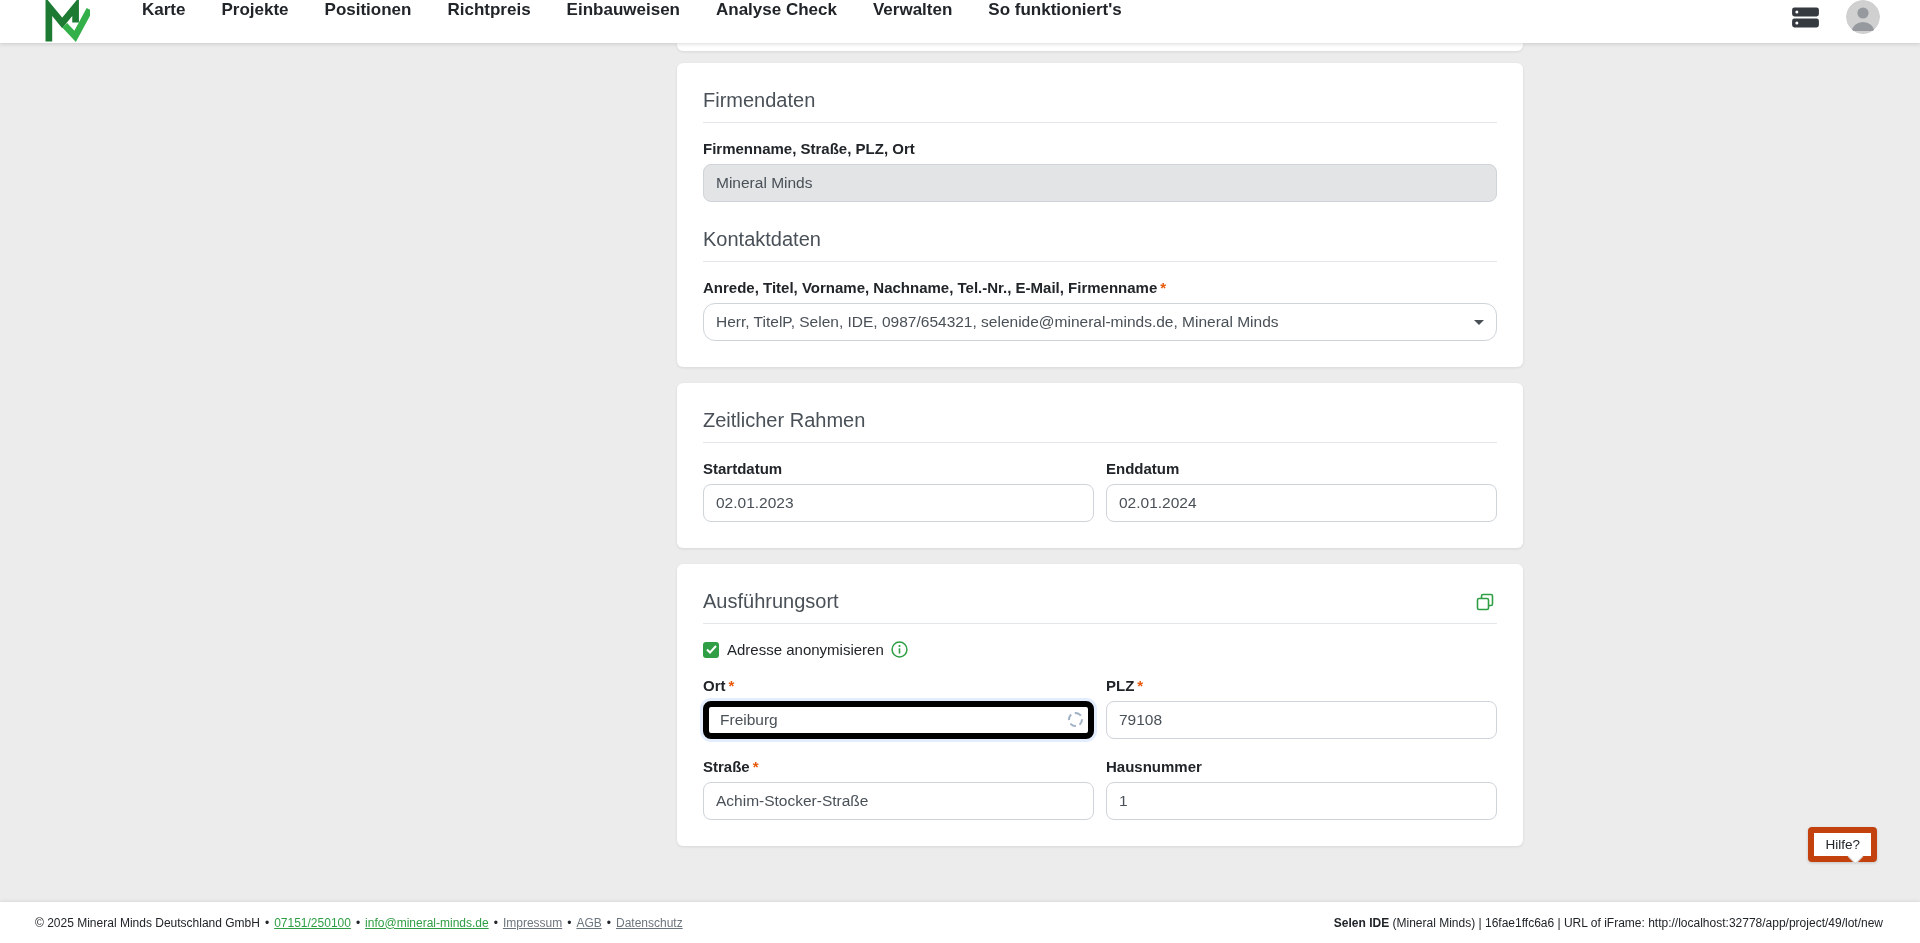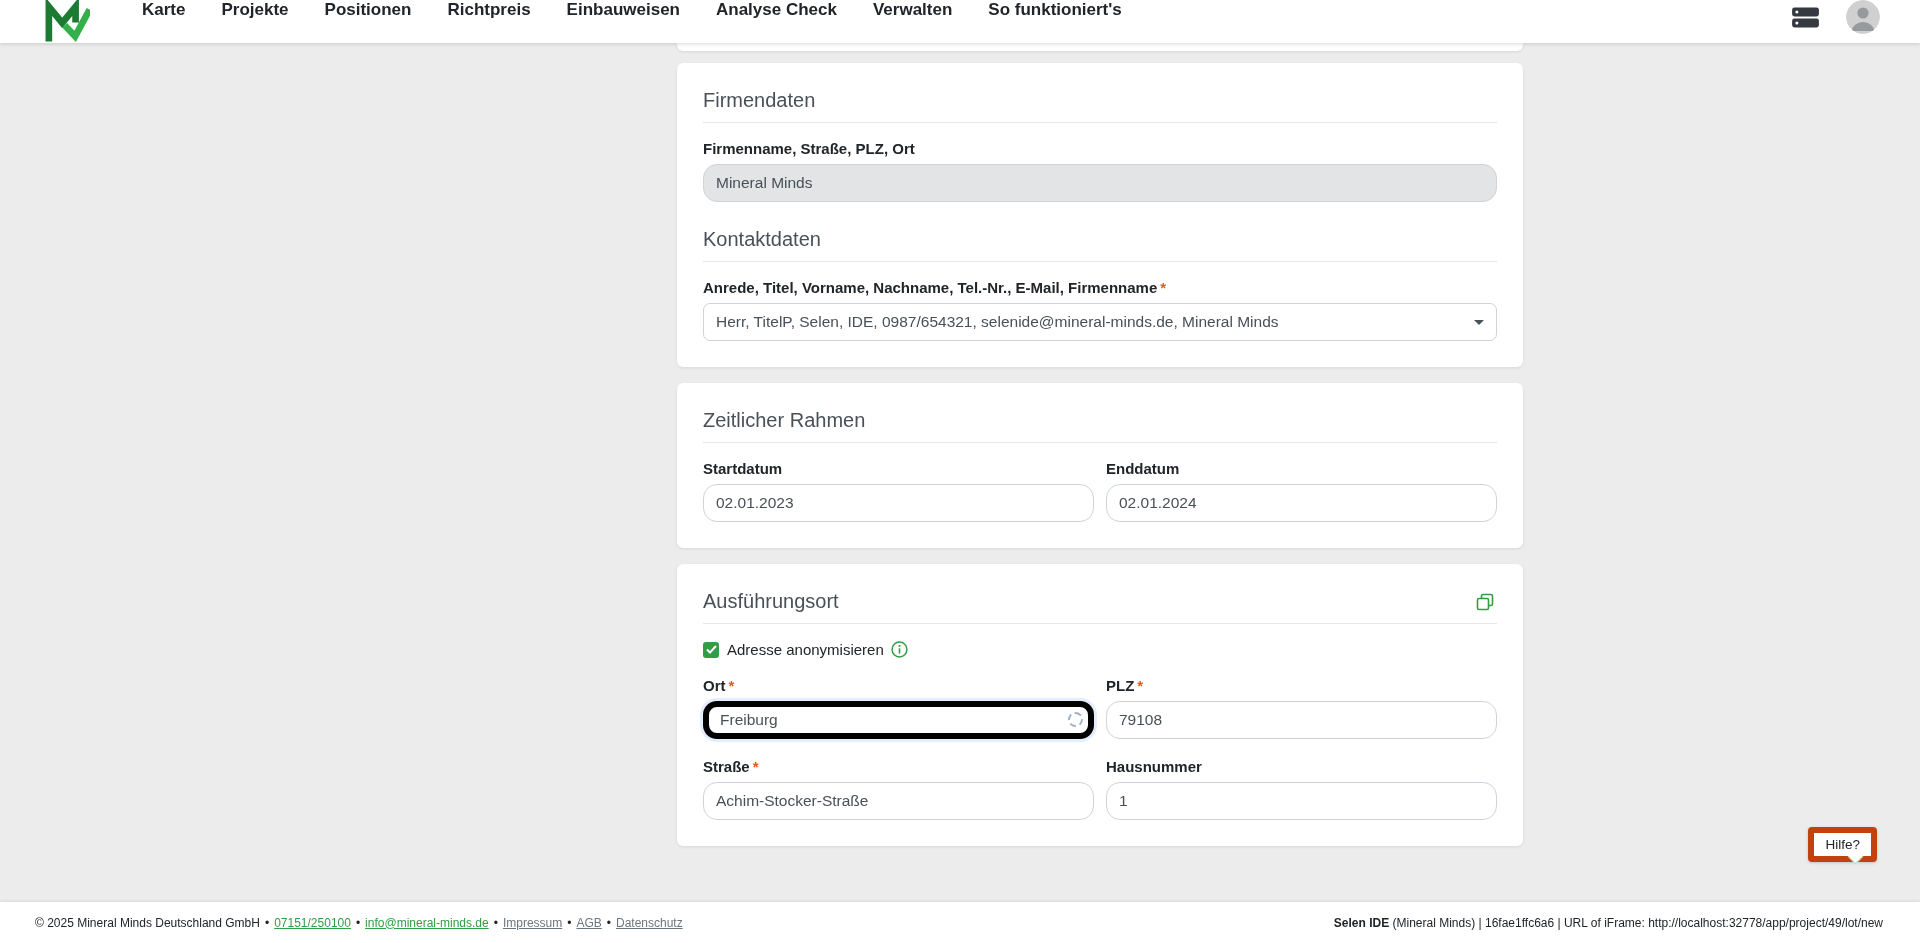--- a/index.html
+++ b/index.html
@@ -42,35 +42,35 @@
 
   .card-title { font-size: 20px; font-weight: normal; color: #495057; margin: 0 0 10px 0; }
   .card-head { display: flex; justify-content: space-between; align-items: flex-start; }
   .rule { border: 0; border-top: 1px solid #e4e7e9; margin: 0 0 17px 0; }
 
   label { display: block; font-size: 15px; font-weight: bold; color: #212529; margin-bottom: 7px; }
   .req { color: #e8590c; margin-left: 3px; font-weight: bold; }
 
   .tinput {
     width: 100%; height: 38px;
-    border: 1px solid #ced4da; border-radius: 14px;
+    border: 1px solid #ced4da; border-radius: 8px;
     padding: 0 12px; font-size: 15.5px; color: #495057;
     background: #fff; font-family: "Liberation Sans", sans-serif;
     outline: none;
   }
   .tinput:disabled, .tinput.disabled { background: #e2e4e6; color: #495057; }
   .tinput.focused {
     border: 6px solid #000000;
     box-shadow: 0 0 0 3px rgba(66,133,244,.15);
     padding: 0 11px;
   }
 
   .selectbox {
     position: relative; width: 100%; height: 38px;
-    border: 1px solid #ced4da; border-radius: 7px;
+    border: 1px solid #ced4da; border-radius: 12px;
     padding: 0 30px 0 12px; font-size: 15.5px; color: #495057;
     background: #fff; display: flex; align-items: center; cursor: pointer;
     white-space: nowrap; overflow: hidden;
   }
   .selectbox .caret {
     position: absolute; right: 12px; top: 50%; margin-top: -2px;
     width: 0; height: 0;
     border-left: 5px solid transparent; border-right: 5px solid transparent;
     border-top: 5px solid #495057;
   }

